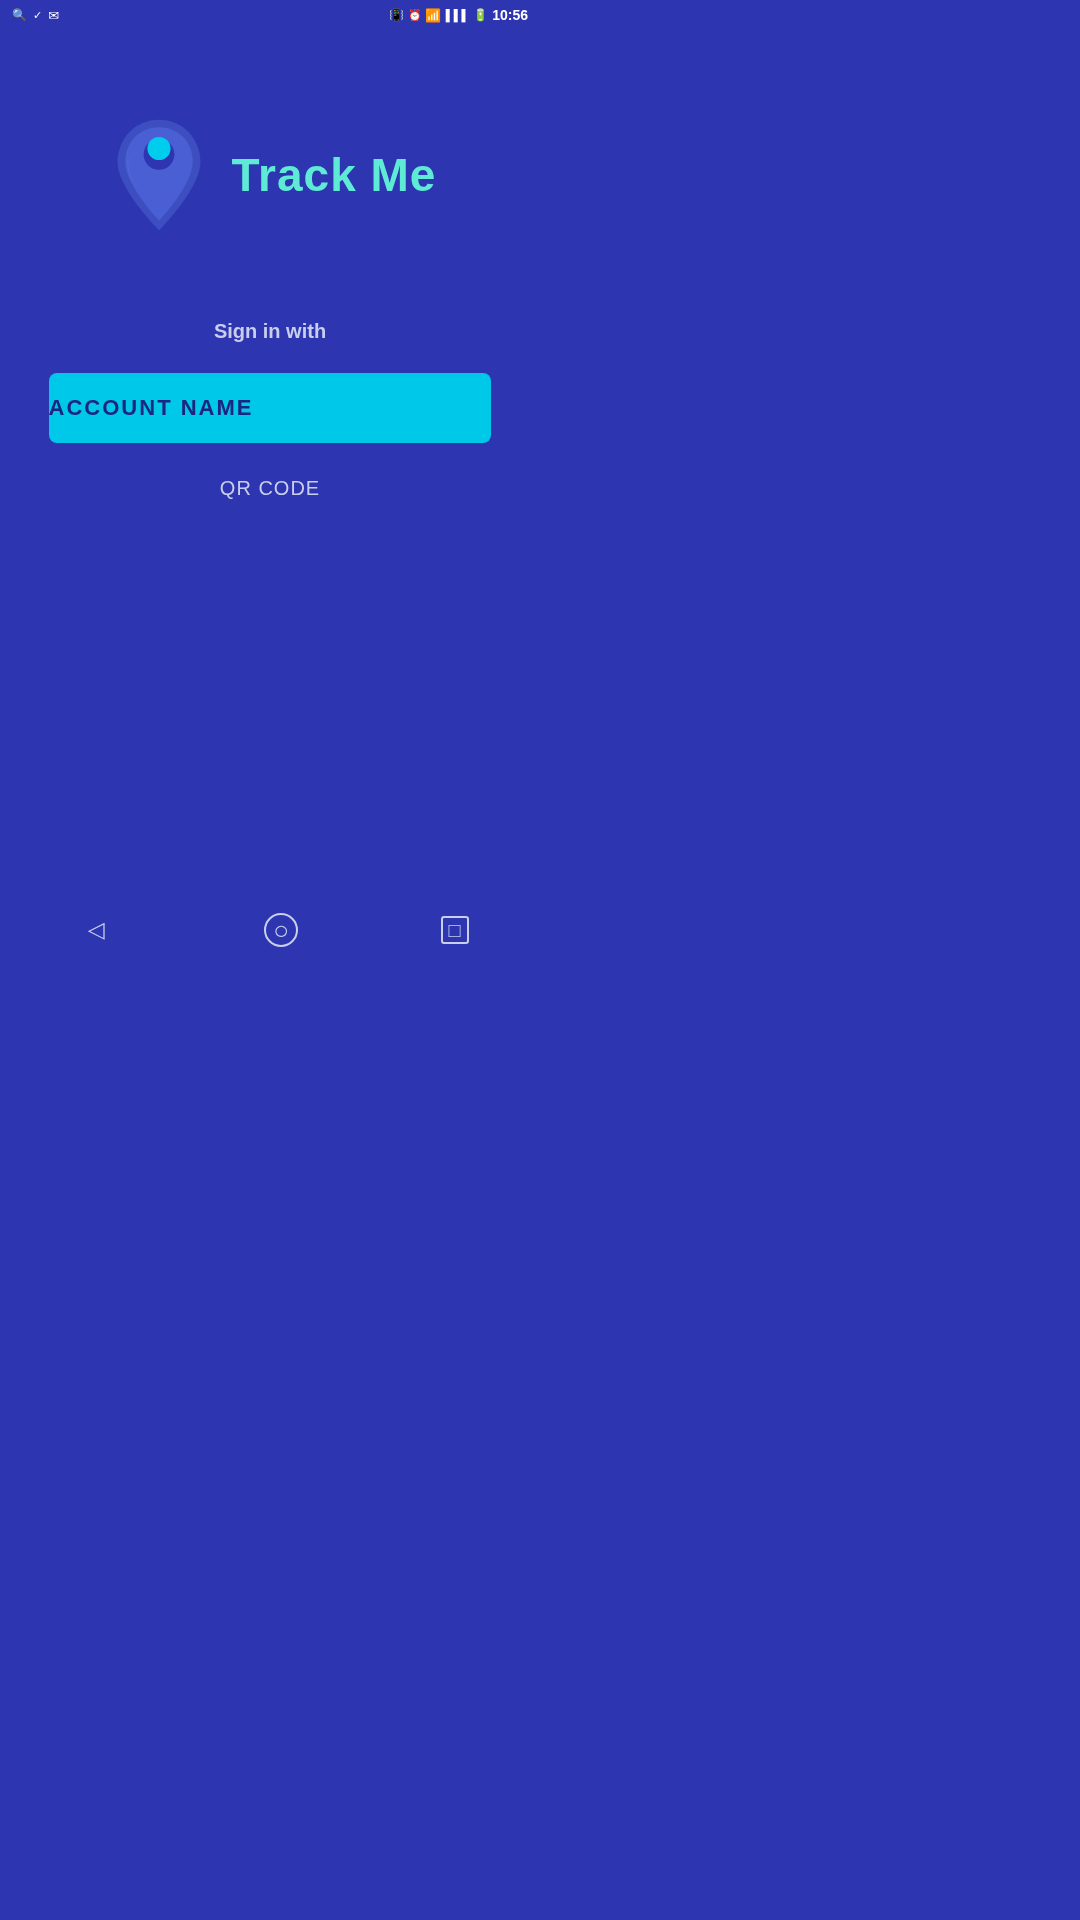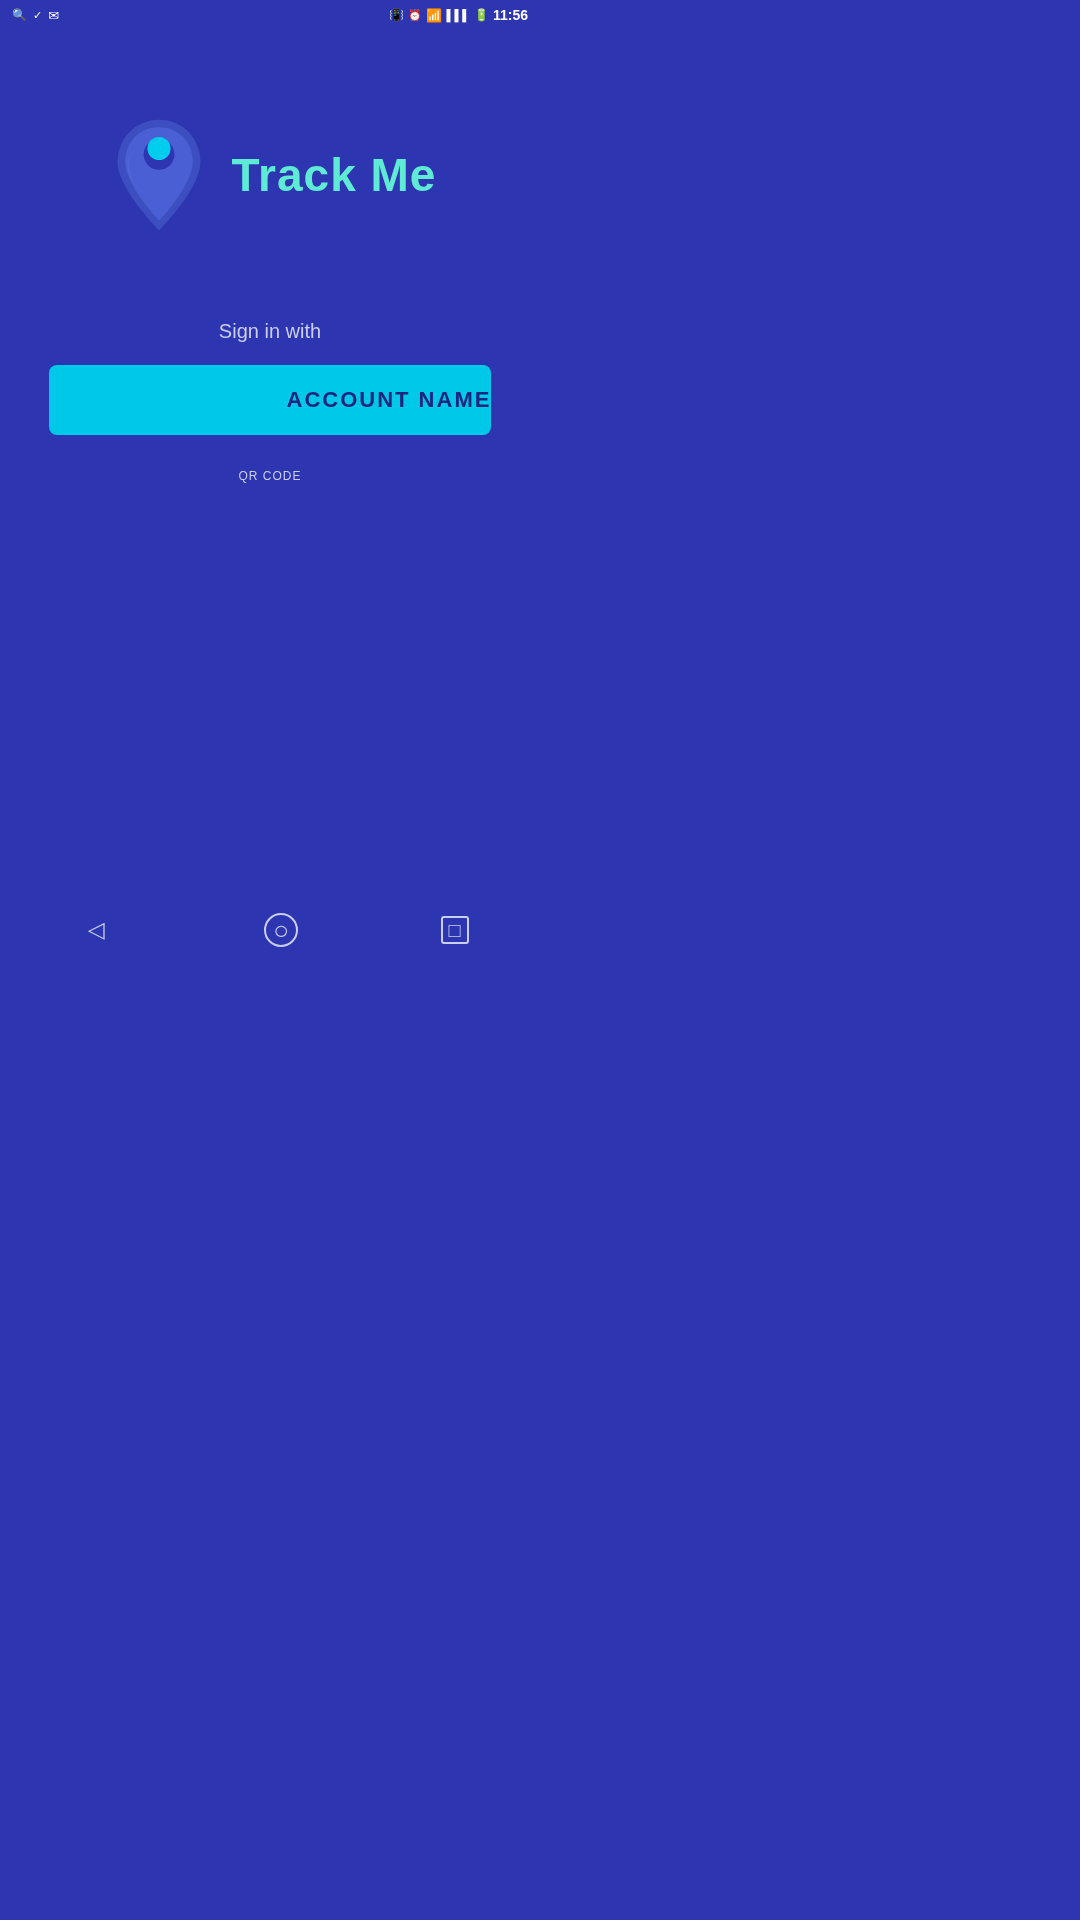--- a/index.html
+++ b/index.html
@@ -71,43 +71,43 @@
       width: 100%;
       display: flex;
       flex-direction: column;
       align-items: center;
       gap: 0;
     }
 
     .sign-in-label {
       color: #c8ceeb;
       font-size: 20px;
-      font-weight: 400;
-      margin-bottom: 22px;
+      font-weight: 700;
+      margin-bottom: 30px;
     }
 
     .btn-cyan {
       width: 82%;
       padding: 22px 0;
       background-color: #00c8e8;
       border: none;
       border-radius: 8px;
       color: #1a2680;
       font-size: 22px;
       font-weight: 700;
       letter-spacing: 2px;
-      text-align: right;
+      text-align: left;
       cursor: pointer;
       display: block;
       margin-bottom: 18px;
     }
 
     .qr-code-label {
       color: #c8ceeb;
-      font-size: 12px;
+      font-size: 20px;
       font-weight: 400;
       letter-spacing: 1px;
       margin-top: 16px;
       cursor: pointer;
       text-align: right;
     }
 
     
     .bottom-nav {
       position: absolute;
@@ -139,21 +139,21 @@
     <span>🔍</span>
     <span style="font-size:11px;">✓</span>
     <span style="font-size:13px;">✉</span>
   </div>
   <div class="status-right">
     <span style="font-size:12px;">📳</span>
     <span style="font-size:11px;">⏰</span>
     <span style="font-size:13px;">📶</span>
     <span style="font-size:11px;">▌▌▌</span>
     <span style="font-size:12px;">🔋</span>
-    <span style="font-size:14px; font-weight:600;">11:56</span>
+    <span style="font-size:14px; font-weight:600;">10:56</span>
   </div>
 </div>
 
 <div class="logo-section">
 
   <svg class="logo-icon" viewBox="0 0 110 135" xmlns="http://www.w3.org/2000/svg">
 
     <path d="M55 10 C30 10 12 30 12 54 C12 82 55 125 55 125 C55 125 98 82 98 54 C98 30 80 10 55 10 Z" fill="#3d4fc0"></path>
 
     <path d="M55 18 C34 18 20 34 20 54 C20 78 55 115 55 115 C55 115 90 78 90 54 C90 34 76 18 55 18 Z" fill="#4a5fd4"></path>

